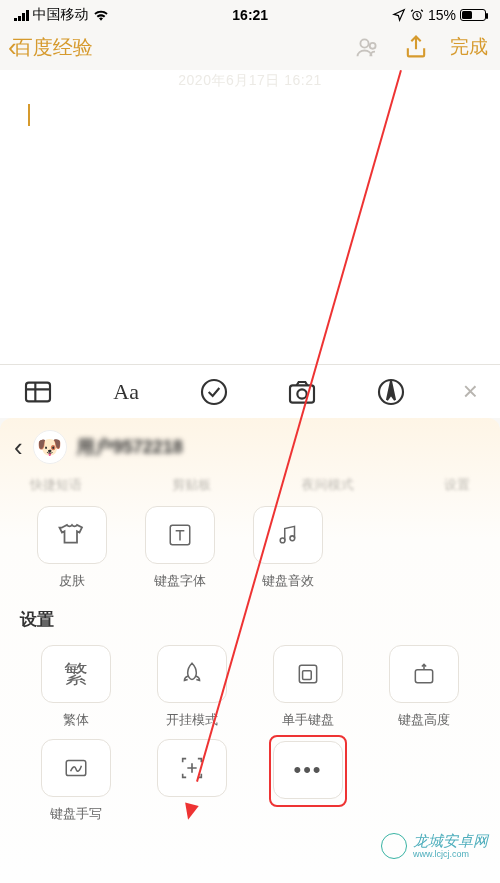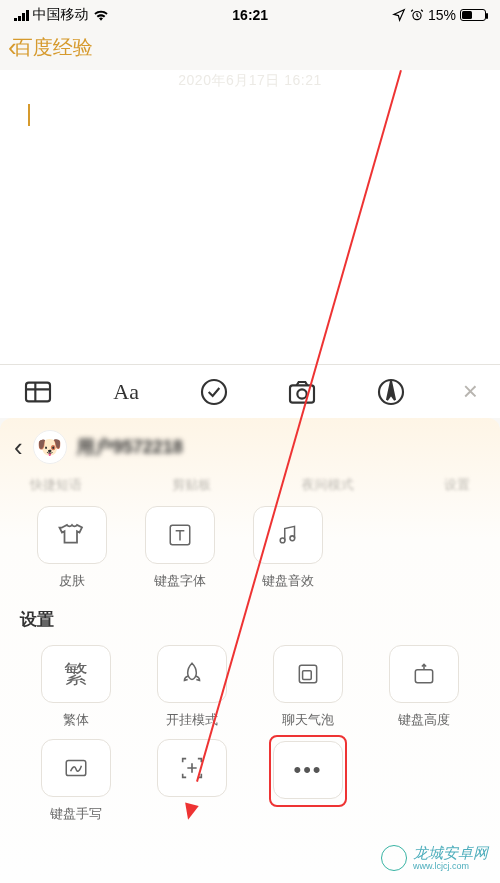--- a/index.html
+++ b/index.html
@@ -125,21 +125,21 @@
   position:absolute;
   left:183px; top:804px;
   width:0;height:0;
   border-left:7px solid transparent;
   border-right:7px solid transparent;
   border-top:16px solid #e33;
   transform: rotate(14deg);
 }
 .watermark {
   position:absolute;
-  right:12px; bottom:12px;
+  right:12px; bottom:24px;
   display:flex; align-items:center; gap:6px;
   opacity:.9;
 }
 .wm-logo { width:26px;height:26px;border-radius:50%; background:radial-gradient(circle,#6bd #2596be 70%,#145 100%); border:1.5px solid #2a9;}
 .wm-text { font-size:15px; color:#3aa5b5; font-style:italic; }
 .wm-sub { font-size:9px; color:#3aa5b5; margin-top:-2px;}
 .sig-bar { display:flex; align-items:flex-end; gap:1.5px; height:12px;}
 .sb { width:2.5px; background:#000;}
 .wifi-svg { width:16px; height:12px;}
 .bat-pill {
@@ -179,20 +179,31 @@
         <div class="bat-tip"></div>
       </div>
   </div>
 </div>
 
 <div class="nav-bar">
   <div class="back-btn">
     <span class="back-chevron">‹</span>
     <span>百度经验</span>
   </div>
+  <div class="nav-right">
+    <svg class="nav-icon" viewBox="0 0 24 24" fill="none" stroke="currentColor" stroke-width="1.6">
+        <circle cx="9" cy="9" r="3.5"></circle>
+        <circle cx="16" cy="11" r="2.5"></circle>
+        <path d="M3 20c0-3 2.7-5 6-5s6 2 6 5M14 20c0-2.4 1.6-4 4-4"></path>
+      </svg>
+    <svg class="nav-icon share-icon" viewBox="0 0 24 24" fill="none" stroke="currentColor" stroke-width="1.8">
+        <path d="M12 3v11M8 7l4-4 4 4M5 13v6a1 1 0 001 1h12a1 1 0 001-1v-6"></path>
+      </svg>
+    <span class="done-btn">完成</span>
+  </div>
 </div>
 
 <div class="editor">
   <div class="editor-meta">2020年6月17日 16:21</div>
   <span class="cursor"></span>
 </div>
 
 <div class="toolbar">
   <span class="tool-btn">
     <svg viewBox="0 0 24 24" fill="none" stroke="#333" stroke-width="1.6">
@@ -282,21 +293,21 @@
         </div>
       <span class="tile-label">开挂模式</span>
     </div>
     <div class="tile">
       <div class="tile-box">
           <svg width="26" height="26" viewBox="0 0 24 24" fill="none" stroke="#666" stroke-width="1.4">
             <rect x="4" y="4" width="16" height="16" rx="2"></rect>
             <rect x="7" y="9" width="8" height="8" rx="1"></rect>
           </svg>
         </div>
-      <span class="tile-label">聊天气泡</span>
+      <span class="tile-label">单手键盘</span>
     </div>
     <div class="tile">
       <div class="tile-box">
           <svg width="26" height="26" viewBox="0 0 24 24" fill="none" stroke="#666" stroke-width="1.4">
             <rect x="4" y="8" width="16" height="12" rx="2"></rect>
             <path d="M12 8V3m-2 2l2-2 2 2"></path>
           </svg>
         </div>
       <span class="tile-label">键盘高度</span>
     </div>

